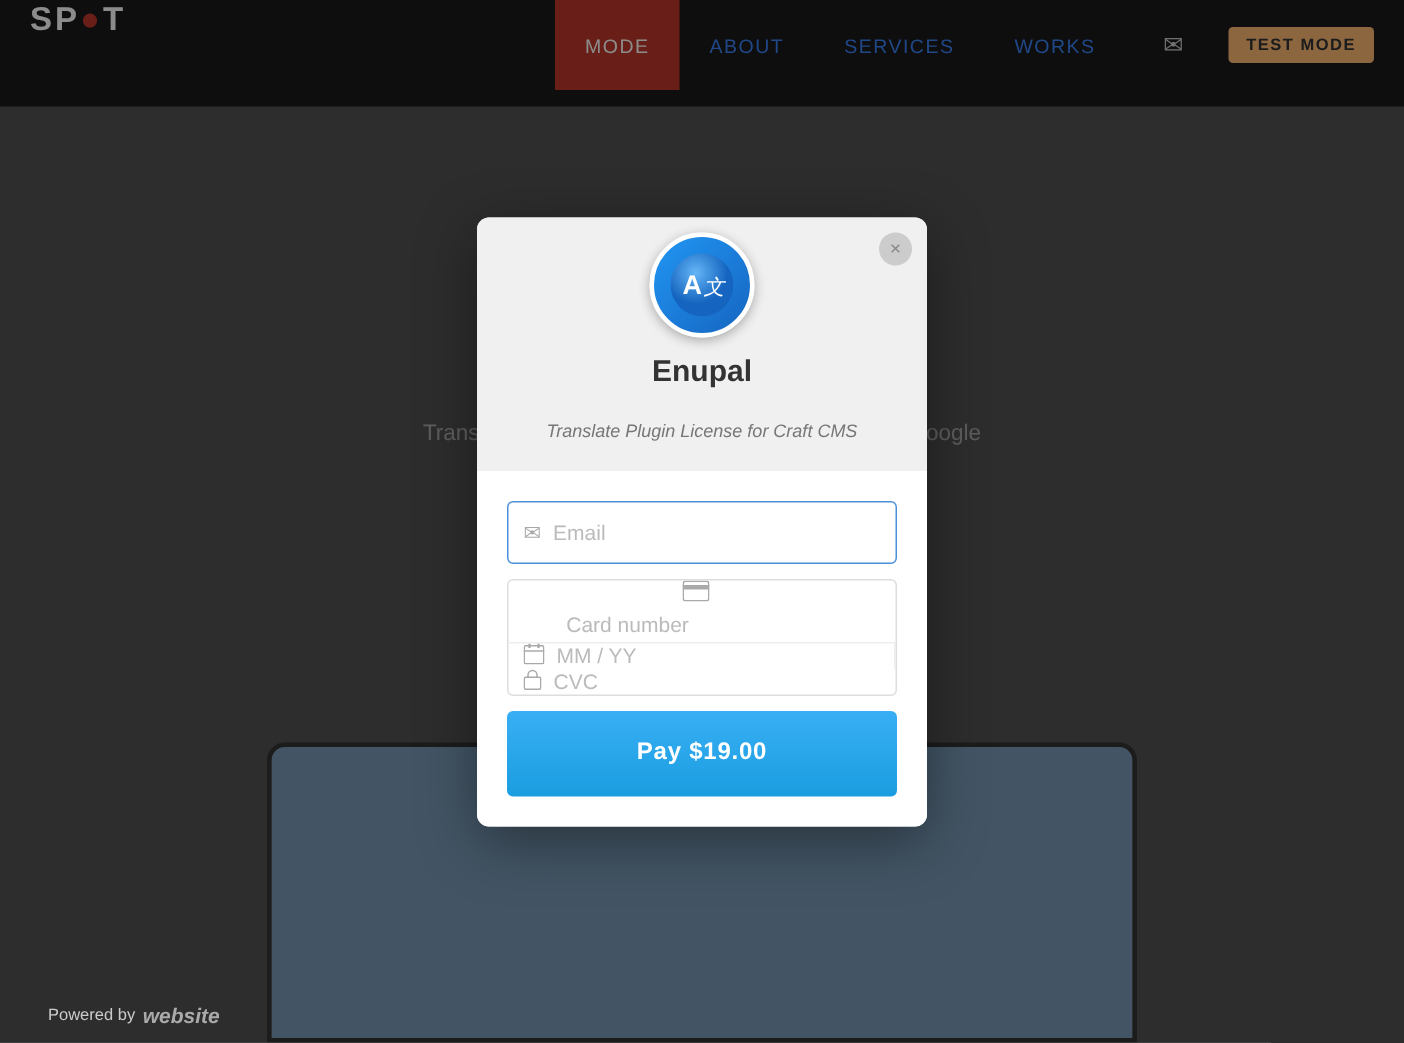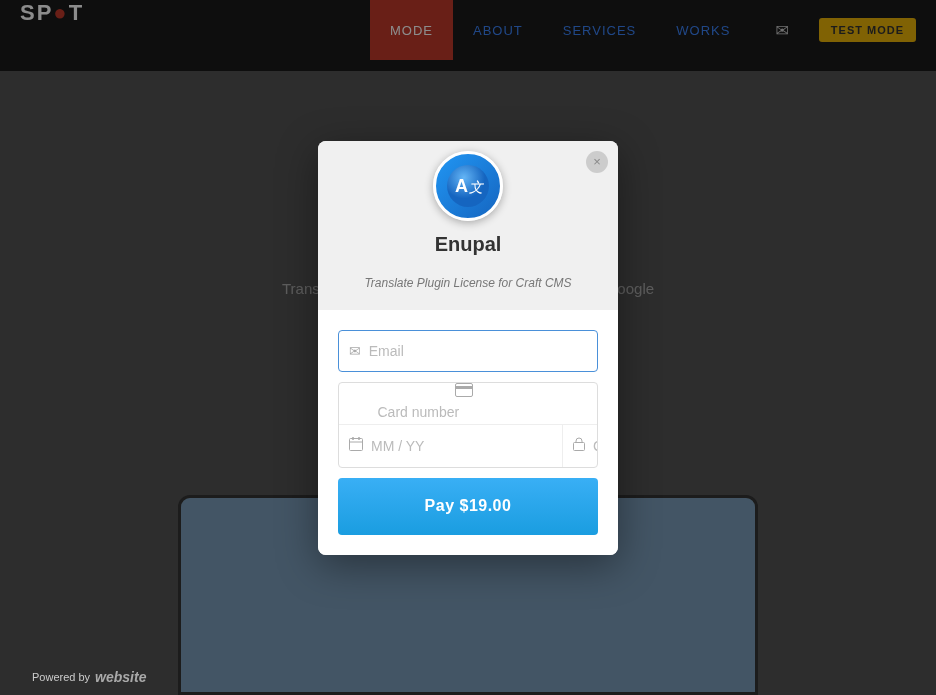--- a/index.html
+++ b/index.html
@@ -63,21 +63,21 @@
     .nav-icon {
       color: #ccc;
       margin-left: 10px;
       font-size: 16px;
       padding: 0 15px;
       height: 60px;
       display: flex;
       align-items: center;
     }
     .test-mode-badge {
-      background: #eab308;
+      background: #fdba74;
       color: #333;
       font-size: 11px;
       font-weight: bold;
       padding: 6px 12px;
       border-radius: 3px;
       margin-left: 15px;
       letter-spacing: 1px;
     }
 
     
@@ -244,20 +244,21 @@
     .card-number-row {
       display: flex;
       align-items: center;
       padding: 0 10px;
       height: 42px;
       border-bottom: 1px solid #eee;
       flex-direction: column;
     }
     .card-expiry-cvc {
       display: flex;
+      flex-direction: column;
     }
     .card-expiry {
       flex: 1;
       display: flex;
       align-items: center;
       padding: 0 10px;
       height: 42px;
       border-right: 1px solid #eee;
     }
     .card-cvc {

